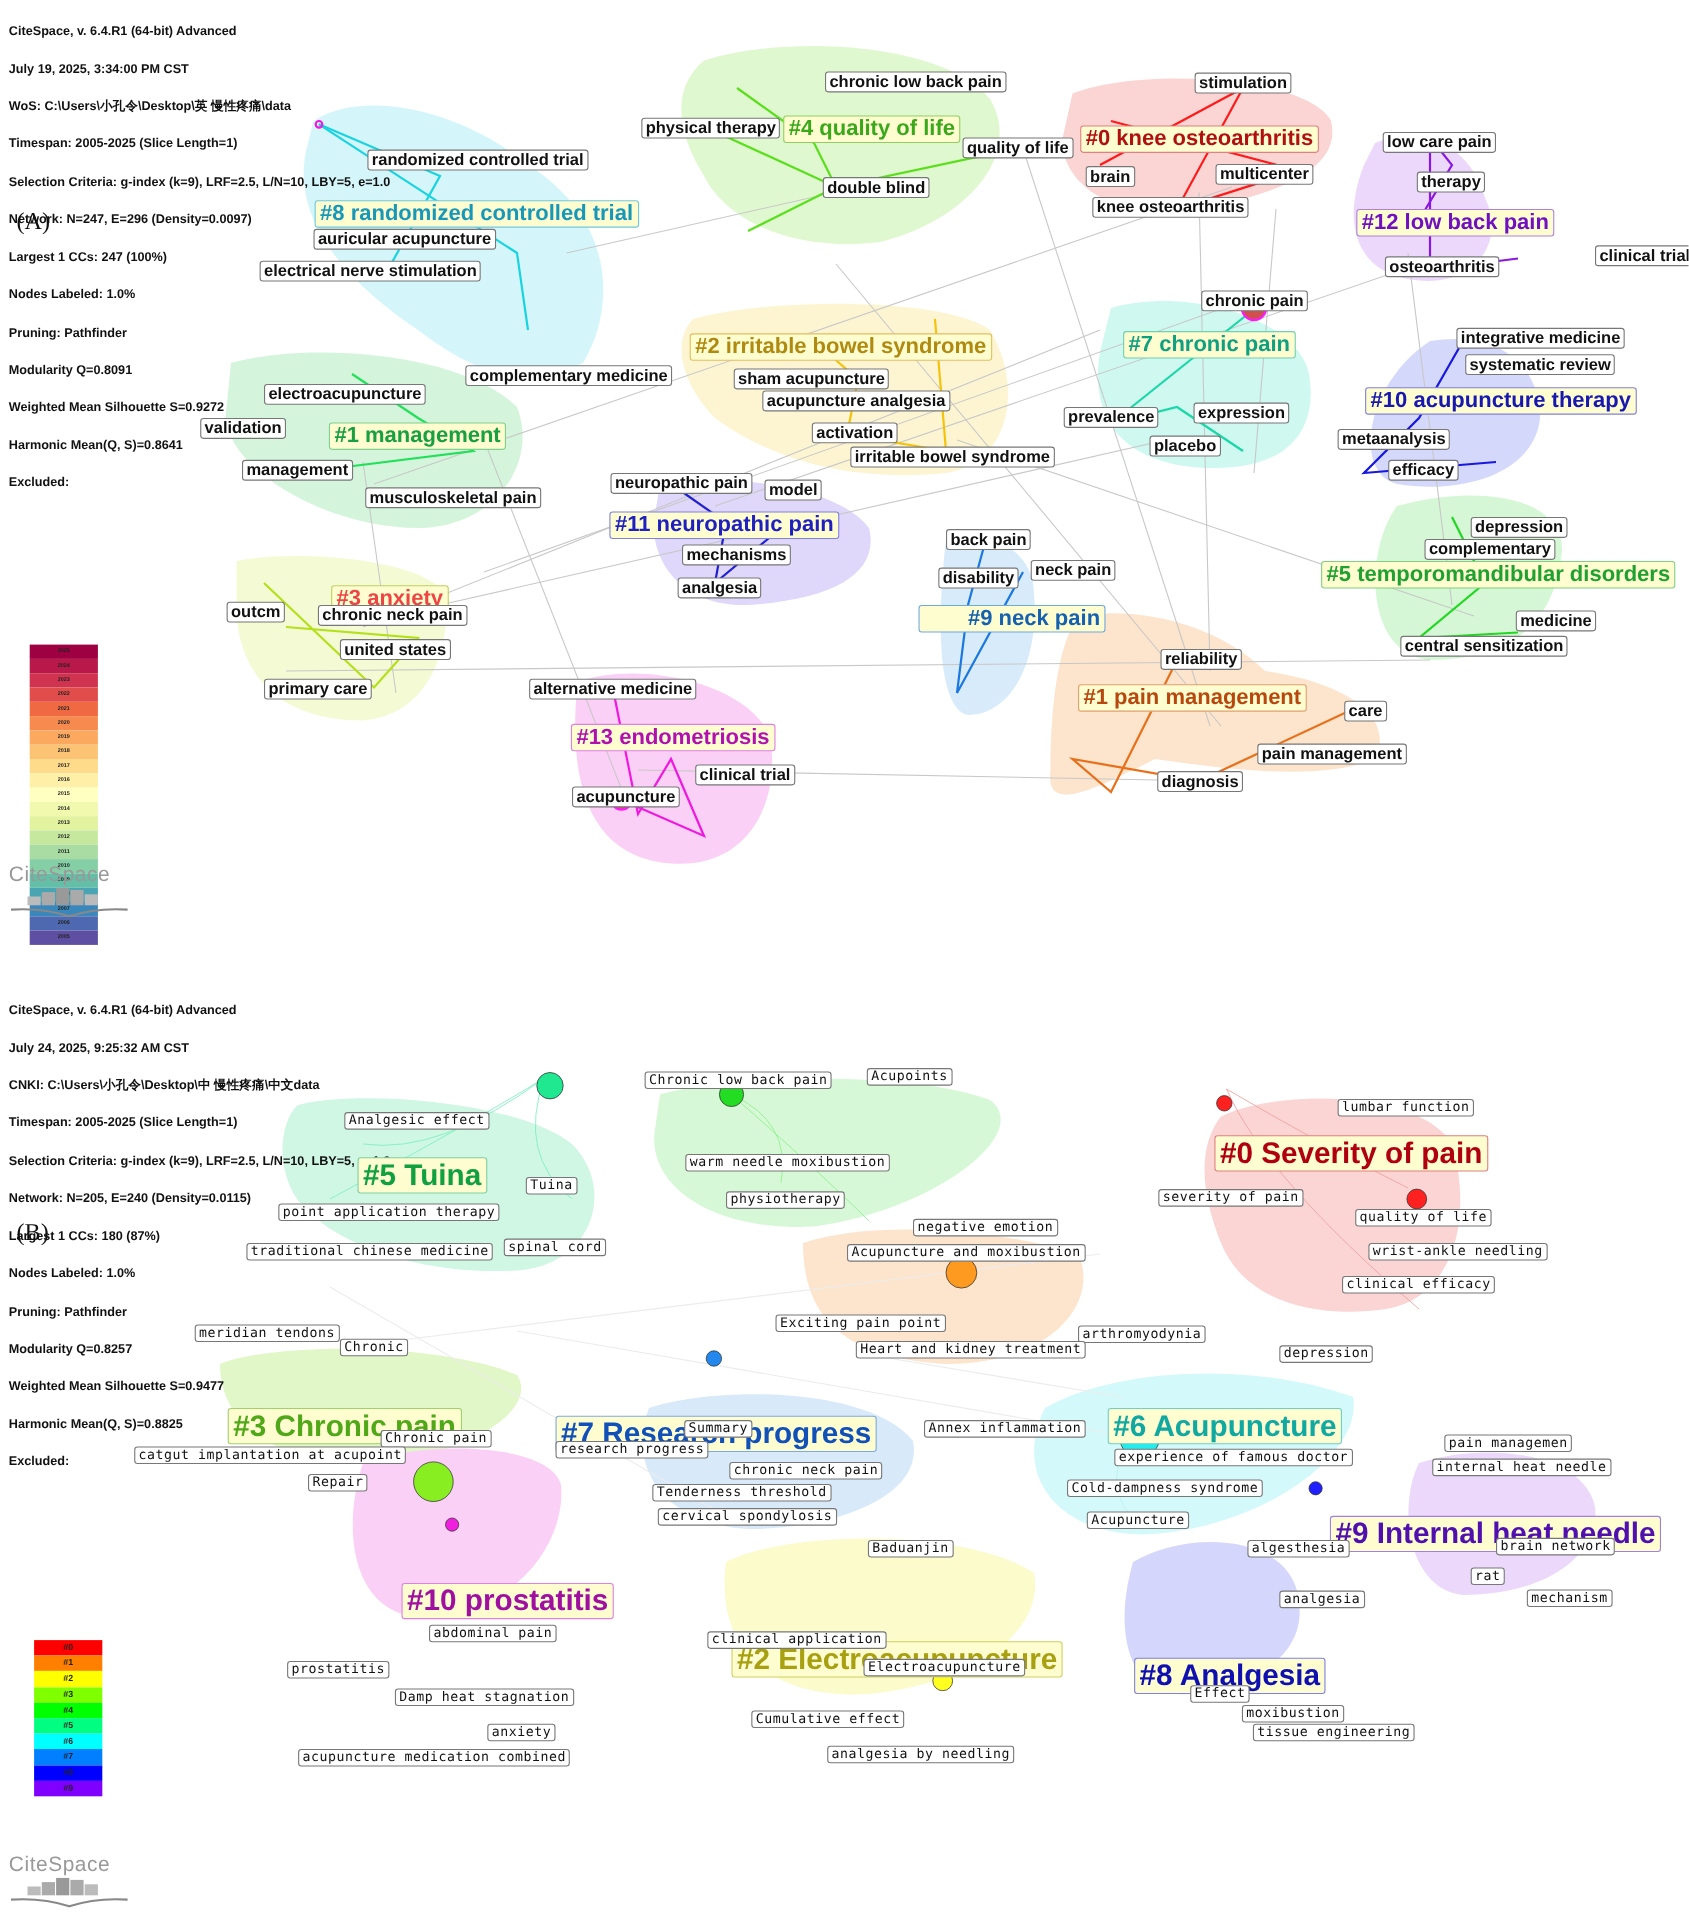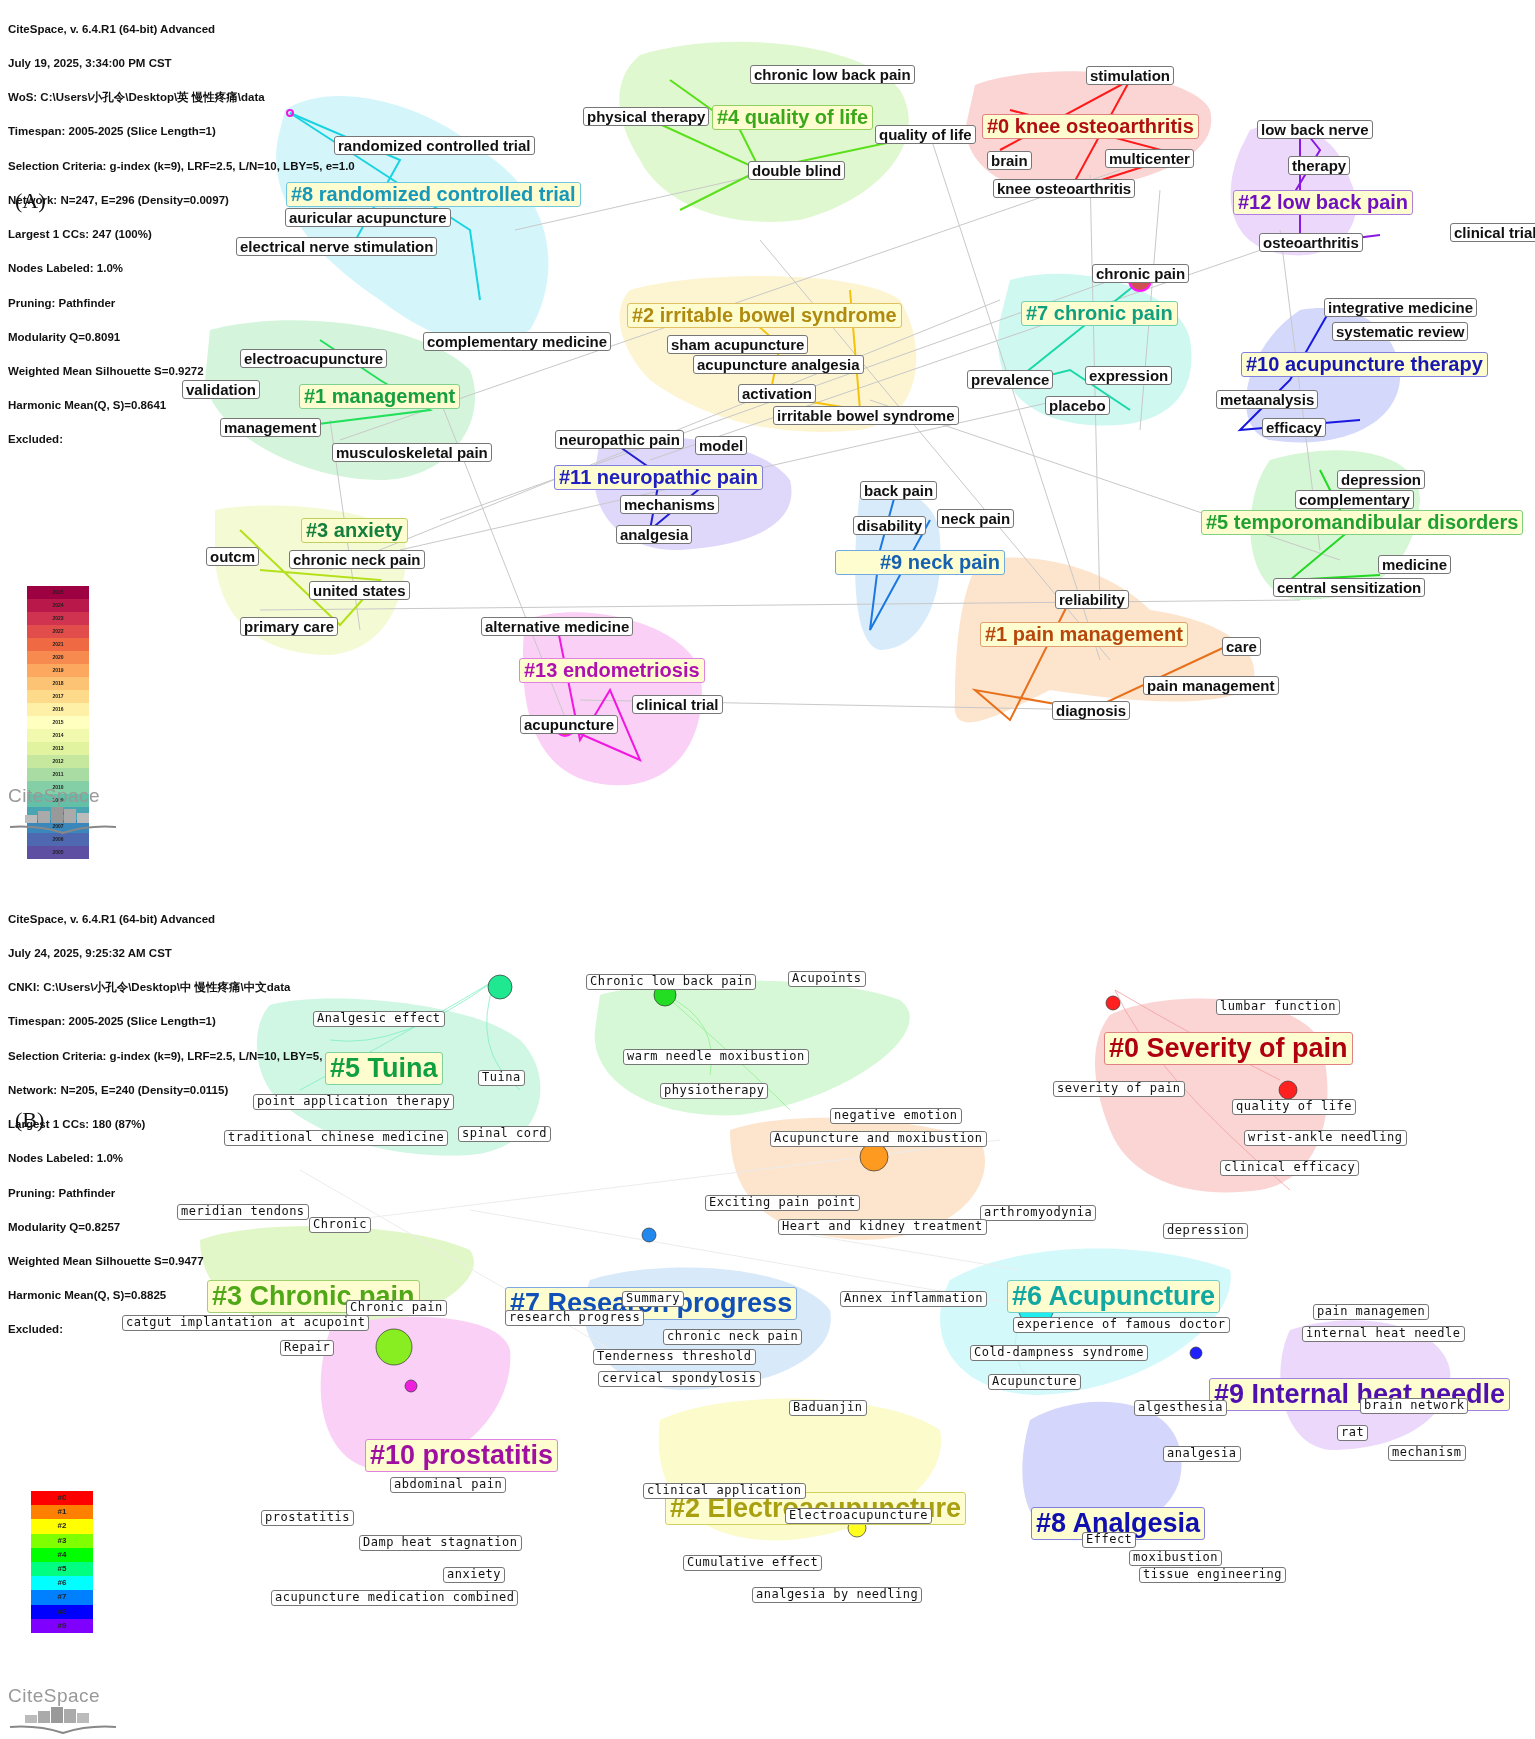--- a/index.html
+++ b/index.html
@@ -100,41 +100,41 @@
     <div>Modularity Q=0.8091</div>
     <div>Weighted Mean Silhouette S=0.9272</div>
     <div>Harmonic Mean(Q, S)=0.8641</div>
     <div>Excluded:</div>
   </div>
   <div class="panel-letter" style="top:188px">(A)</div>
 
   <div class="clus" style="left:982px;top:114px;color:#b01010;border-color:#e08080;">#0 knee osteoarthritis</div>
   <div class="clus" style="left:980px;top:622px;color:#b8470d;border-color:#e0a070;">#1 pain management</div>
   <div class="clus" style="left:627px;top:303px;color:#b08a10;border-color:#e0c060;">#2 irritable bowel syndrome</div>
-  <div class="clus" style="left:301px;top:518px;color:#15803d;border-color:#c0d060;">#3 anxiety</div>
+  <div class="clus" style="left:301px;top:532px;color:#ef4444;border-color:#c0d060;">#3 anxiety</div>
   <div class="clus" style="left:712px;top:105px;color:#3aa81a;border-color:#90d060;">#4 quality of life</div>
   <div class="clus" style="left:1201px;top:510px;color:#20a030;border-color:#80d080;">#5 temporomandibular disorders</div>
   <div class="clus" style="left:299px;top:384px;color:#18a040;border-color:#80d090;">#1 management</div>
   <div class="clus" style="left:1021px;top:301px;color:#10a080;border-color:#70d0b0;">#7 chronic pain</div>
   <div class="clus" style="left:286px;top:182px;color:#1898b8;border-color:#70c8e0;">#8 randomized controlled trial</div>
   <div class="clus" style="left:835px;top:550px;color:#1660b0;border-color:#70a8e0;padding-left:44px;">#9 neck pain</div>
   <div class="clus" style="left:1241px;top:352px;color:#1818b0;border-color:#8080e0;">#10 acupuncture therapy</div>
   <div class="clus" style="left:554px;top:465px;color:#2020c0;border-color:#8080e0;">#11 neuropathic pain</div>
   <div class="clus" style="left:1233px;top:190px;color:#7010c0;border-color:#b080e0;">#12 low back pain</div>
   <div class="clus" style="left:519px;top:658px;color:#b010b0;border-color:#e080e0;">#13 endometriosis</div>
 
   <div class="lbl" style="left:750px;top:65px">chronic low back pain</div>
   <div class="lbl" style="left:583px;top:107px">physical therapy</div>
   <div class="lbl" style="left:875px;top:125px">quality of life</div>
   <div class="lbl" style="left:748px;top:161px">double blind</div>
   <div class="lbl" style="left:1086px;top:66px">stimulation</div>
   <div class="lbl" style="left:987px;top:151px">brain</div>
   <div class="lbl" style="left:1105px;top:149px">multicenter</div>
   <div class="lbl" style="left:993px;top:179px">knee osteoarthritis</div>
-  <div class="lbl" style="left:1257px;top:120px">low back nerve</div>
+  <div class="lbl" style="left:1257px;top:120px">low care pain</div>
   <div class="lbl" style="left:1288px;top:156px">therapy</div>
   <div class="lbl" style="left:1259px;top:233px">osteoarthritis</div>
   <div class="lbl" style="left:1450px;top:223px">clinical trials</div>
   <div class="lbl" style="left:334px;top:136px">randomized controlled trial</div>
   <div class="lbl" style="left:285px;top:208px">auricular acupuncture</div>
   <div class="lbl" style="left:236px;top:237px">electrical nerve stimulation</div>
   <div class="lbl" style="left:1092px;top:264px">chronic pain</div>
   <div class="lbl" style="left:1324px;top:298px">integrative medicine</div>
   <div class="lbl" style="left:1332px;top:322px">systematic review</div>
   <div class="lbl" style="left:1216px;top:390px">metaanalysis</div>

